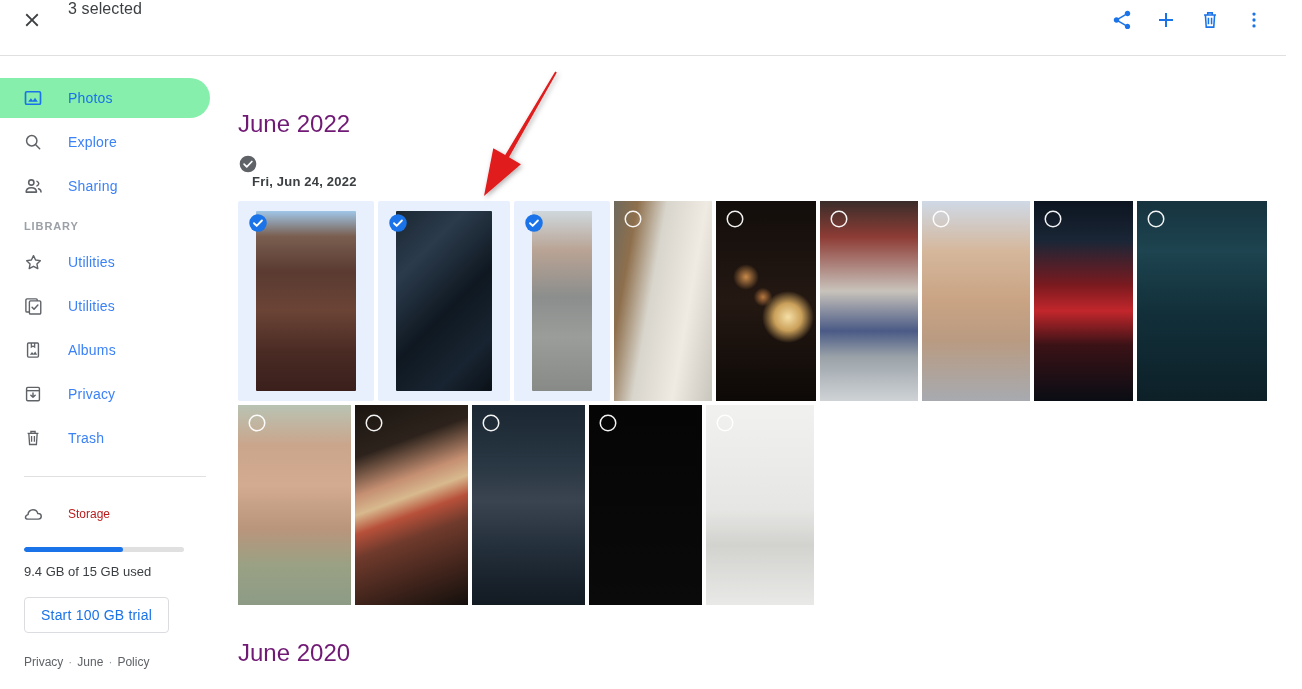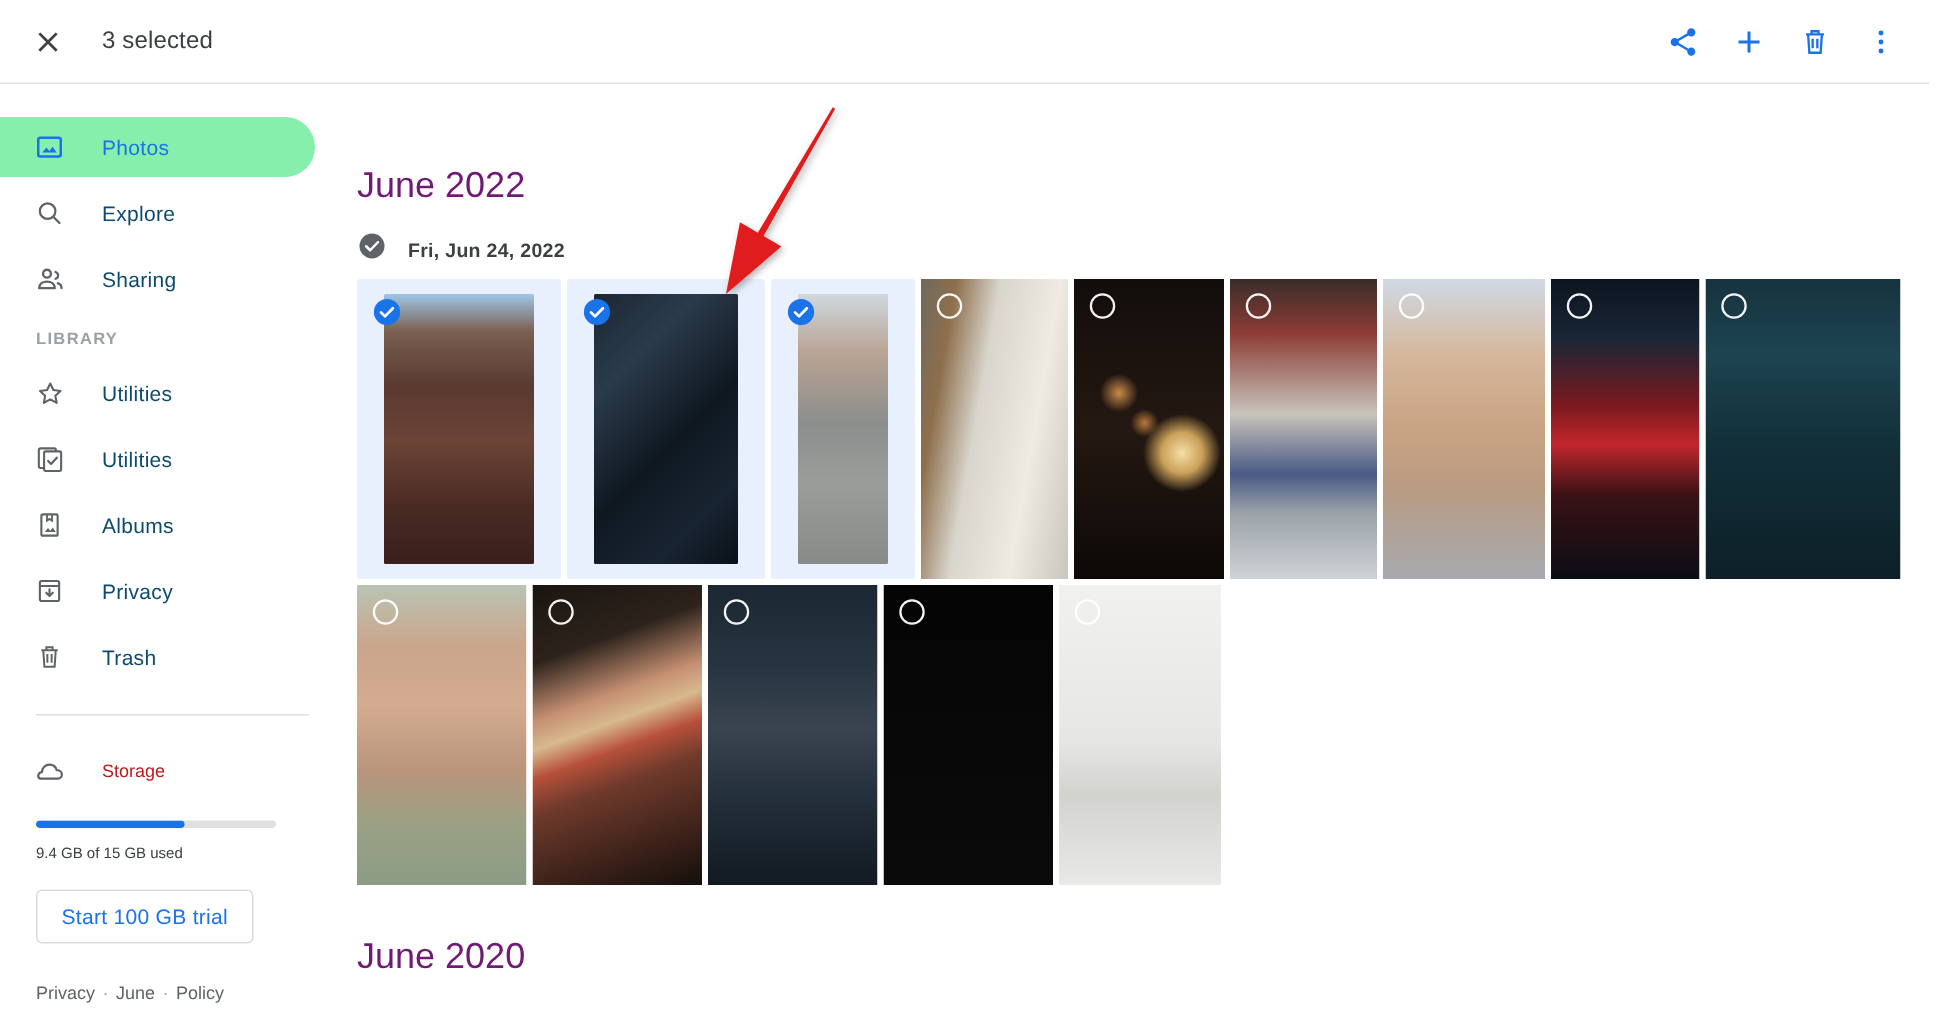--- a/index.html
+++ b/index.html
@@ -10,21 +10,21 @@
     font-family: "Liberation Sans", sans-serif;
     -webkit-font-smoothing: antialiased;
   }
 
   
   .topbar {
     position: absolute; top: 0; left: 0;
     width: 1286px; height: 56px;
     background: #fff;
     border-bottom: 1px solid #e0e0e0;
-    display: flex; align-items: center;
+    display: flex; align-items: flex-start;
   }
   .close-btn {
     width: 40px; height: 40px; margin-left: 12px;
     border-radius: 50%;
     display: flex; align-items: center; justify-content: center;
     cursor: pointer;
   }
   .sel-count {
     margin-left: 16px;
     font-size: 16px; color: #3c4043; letter-spacing: .1px;
@@ -55,21 +55,21 @@
     margin-bottom: 4px;
   }
   .nav-item.active { background: #86efac; }
   .nav-item .nav-ic {
     width: 22px; height: 22px;
     display: flex; align-items: center; justify-content: center;
     flex: 0 0 22px;
   }
   .nav-item .nav-label {
     margin-left: 24px;
-    font-size: 14px; color: #0c4a6e; letter-spacing: .2px;
+    font-size: 14px; color: #3b82f6; letter-spacing: .2px;
   }
   .nav-item.active .nav-label { color: #1a73e8; font-weight: 500; }
 
   .section-title {
     font-size: 11px; font-weight: 700; color: #9aa0a6;
     letter-spacing: .9px;
     padding-left: 24px;
     margin-top: 14px; margin-bottom: 10px;
   }
   .divider {
@@ -87,21 +87,21 @@
 
   .progress-track {
     margin: 18px 0 0 24px;
     width: 160px; height: 5px;
     background: #e0e0e0; border-radius: 3px;
     overflow: hidden;
   }
   .progress-fill { height: 100%; background: #1a73e8; border-radius: 3px; }
   .storage-text {
     margin: 12px 0 0 24px;
-    font-size: 10px; color: #3c4043;
+    font-size: 13px; color: #3c4043;
   }
   .trial-btn {
     margin: 18px 0 0 24px;
     border: 1px solid #dadce0; border-radius: 4px;
     background: #fff;
     color: #1a73e8; font-size: 14px; font-weight: 500;
     padding: 9px 16px;
     cursor: pointer;
     font-family: "Liberation Sans", sans-serif;
     letter-spacing: .2px;
@@ -118,22 +118,23 @@
   .main {
     position: absolute; top: 56px; left: 230px;
     width: 1072px; height: 633px;
     overflow: hidden; background: #fff;
   }
   .month-title {
     font-size: 24px; color: #701a75; font-weight: 400;
     margin: 54px 0 0 8px; letter-spacing: 0px;
   }
   .date-row {
-    display: flex; align-items: flex-end;
+    display: flex; align-items: flex-start;
     margin: 16px 0 0 8px;
+    flex-direction: column;
   }
   .date-check {
     width: 20px; height: 20px; flex: 0 0 20px; cursor: pointer;
   }
   .date-label {
     margin-left: 14px;
     font-size: 13px; font-weight: 700; color: #3c4043;
     letter-spacing: .2px;
   }
 

